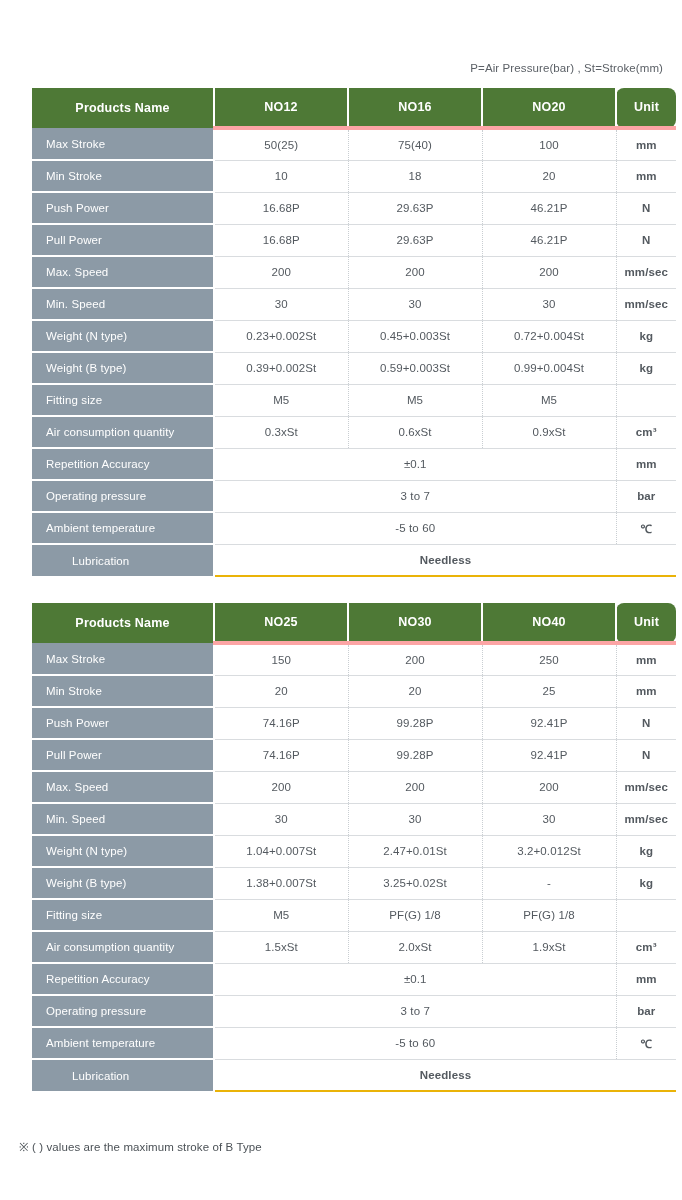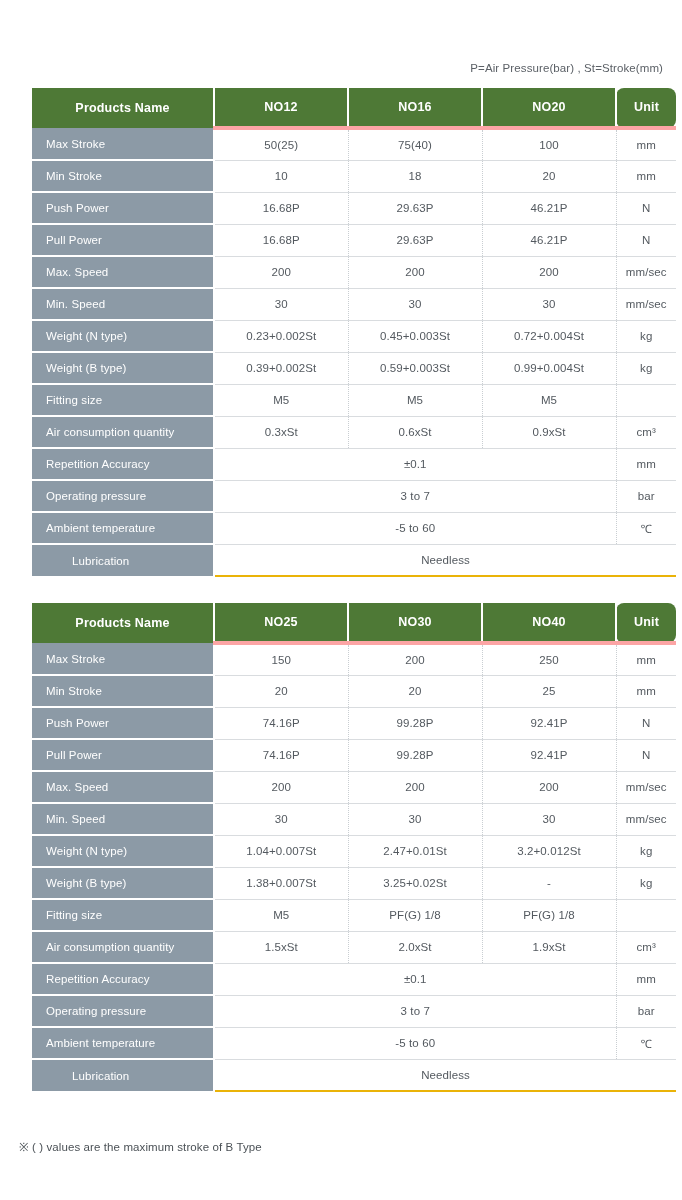--- a/index.html
+++ b/index.html
@@ -83,21 +83,21 @@
     height: 32px;
     text-align: center;
     vertical-align: middle;
     border-bottom: 1px solid #d9dcdf;
     border-right: 1px dotted #c9ced2;
     padding: 0;
     font-size: 11.5px;
     letter-spacing: 0.1px;
     white-space: nowrap;
   }
-  .spec-table tbody td.last-col { border-right: none; }
+  .spec-table tbody td.last-col { border-right: none; font-weight: bold; }
   .spec-table tbody tr:last-child td { border-bottom: 2px solid #eab308; }
   .spec-table tbody tr:first-child td { border-top: 4px solid #fca5a5; }
   .spec-table tbody td.no-rule { border-right: none; }
 
   .note-bottom {
     position: absolute;
     left: 19px;
     top: 1103px;
     font-size: 11.5px;
     color: #4b5156;

